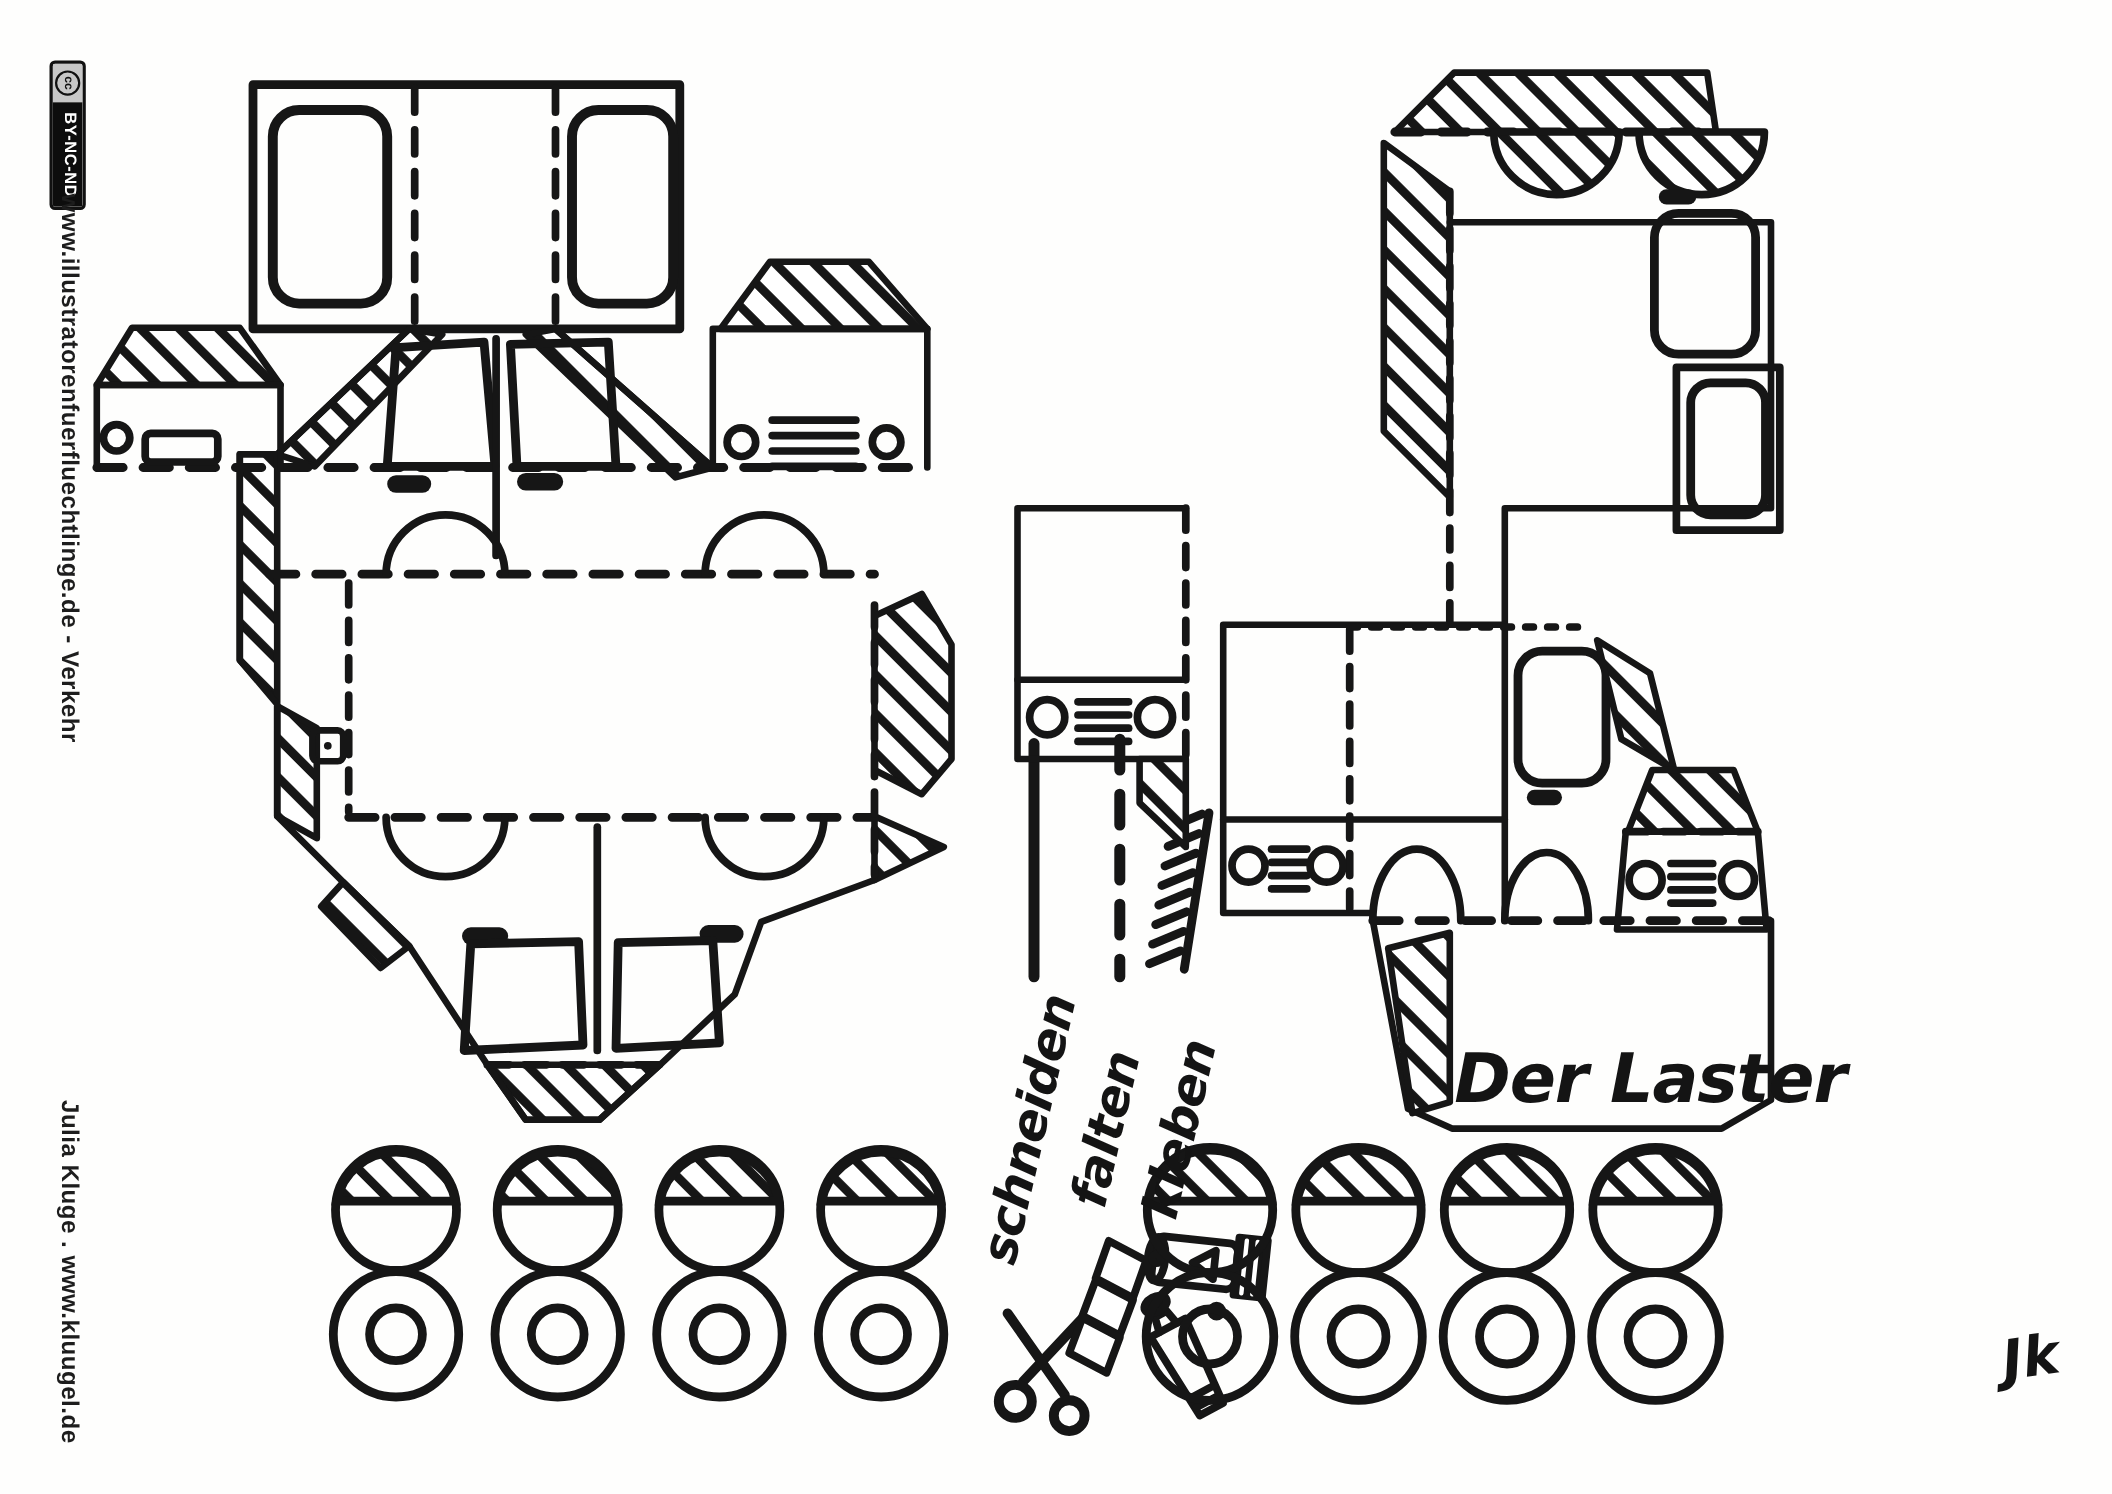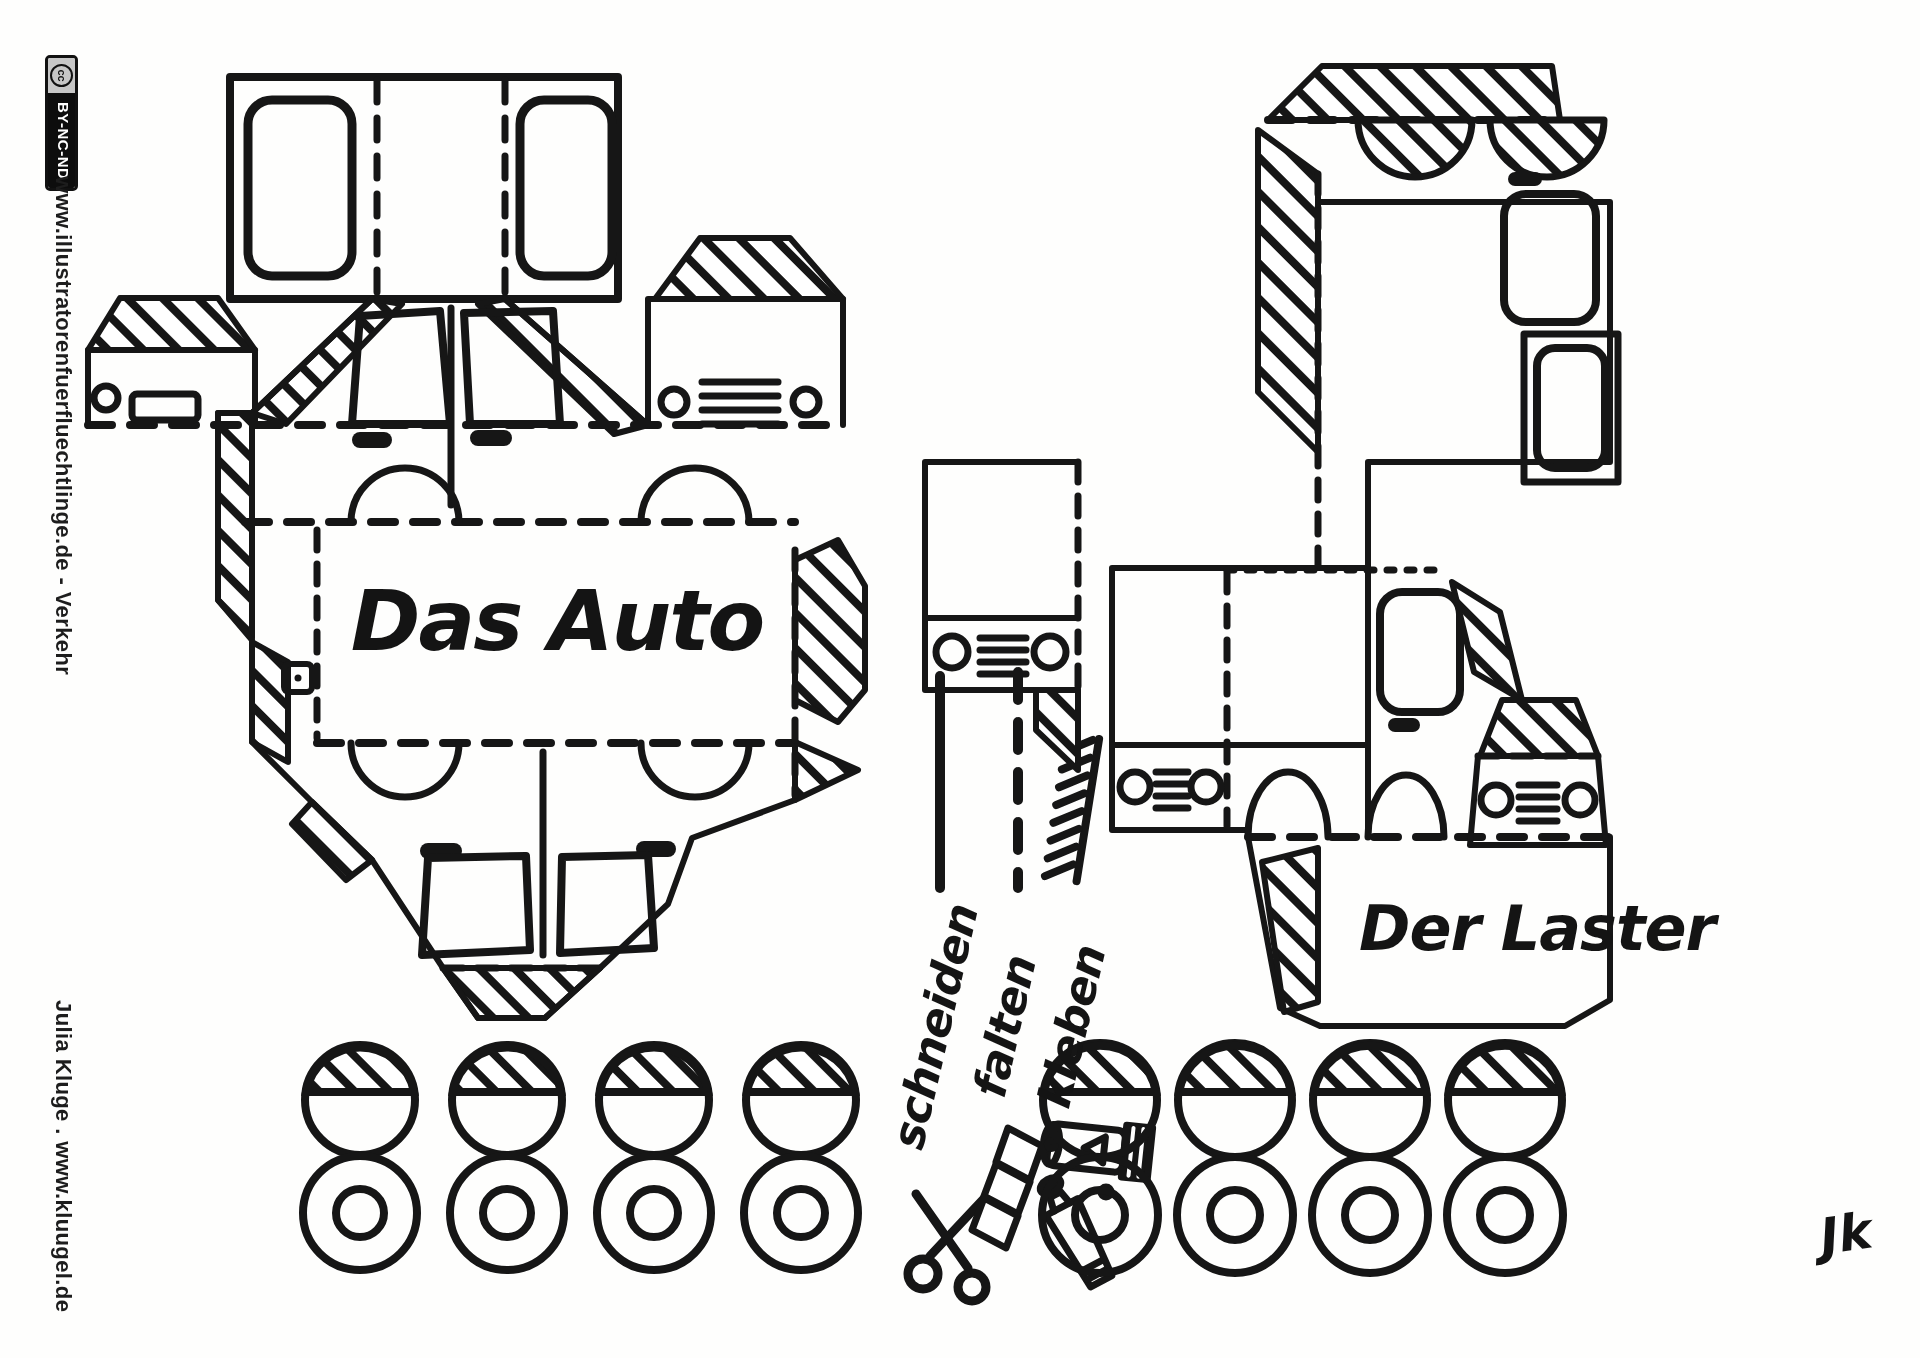--- a/index.html
+++ b/index.html
@@ -18,21 +18,21 @@
   .badge .cc{background:#c7c7c7;display:flex;align-items:center;padding:2px 6px;}
   .badge .cc span{display:inline-block;width:19px;height:19px;border:2px solid #111;
          border-radius:50%;font-size:11px;font-weight:bold;text-align:center;
          line-height:19px;color:#111;}
   .badge .lbl{background:#0d0d0d;color:#fff;font-weight:bold;font-size:15px;
          padding:3px 9px 2px;letter-spacing:.5px;}
   
   .hand{position:absolute;font-family:"DejaVu Sans",sans-serif;font-style:italic;
         font-weight:bold;color:#141414;text-align:center;white-space:nowrap;}
   .title-car{left:342px;top:572px;width:430px;font-size:84px;letter-spacing:-2px;}
-  .title-truck{left:1322px;top:892px;width:300px;font-size:62px;letter-spacing:-1px;padding-left:37px;}
+  .title-truck{left:1322px;top:944px;width:300px;font-size:62px;letter-spacing:-1px;}
   .legend-label{transform-origin:50% 50%;font-size:45px;letter-spacing:-1px;}
   .lg-schneiden{left:800px;top:1000px;width:270px;transform:rotate(-77deg);}
   .lg-falten{left:905px;top:1000px;width:200px;transform:rotate(-77deg);}
   .lg-kleben{left:972px;top:1000px;width:200px;transform:rotate(-77deg);}
   .signature{left:1796px;top:1205px;width:100px;font-size:50px;transform:rotate(-8deg);}
 </style>
 </head>
 <body>
 
 <div class="sheet">
@@ -276,21 +276,20 @@
 <div class="badge" style="left:78px;top:55px;">
   <div class="cc">
     <span>cc</span>
   </div>
   <div class="lbl">BY-NC-ND</div>
 </div>
 
 <div class="vtext" style="left:76px;top:176px;">www.illustratorenfuerfluechtlinge.de - Verkehr</div>
 <div class="vtext" style="left:76px;top:1000px;">Julia Kluge . www.kluugel.de</div>
 
-<div class="hand title-car">Das Auto</div>
 <div class="hand title-truck">Der Laster</div>
 
 <div class="hand legend-label lg-schneiden">schneiden</div>
 <div class="hand legend-label lg-falten">falten</div>
 <div class="hand legend-label lg-kleben">kleben</div>
 
 <div class="hand signature">Jk</div>
 
 </div>
 

